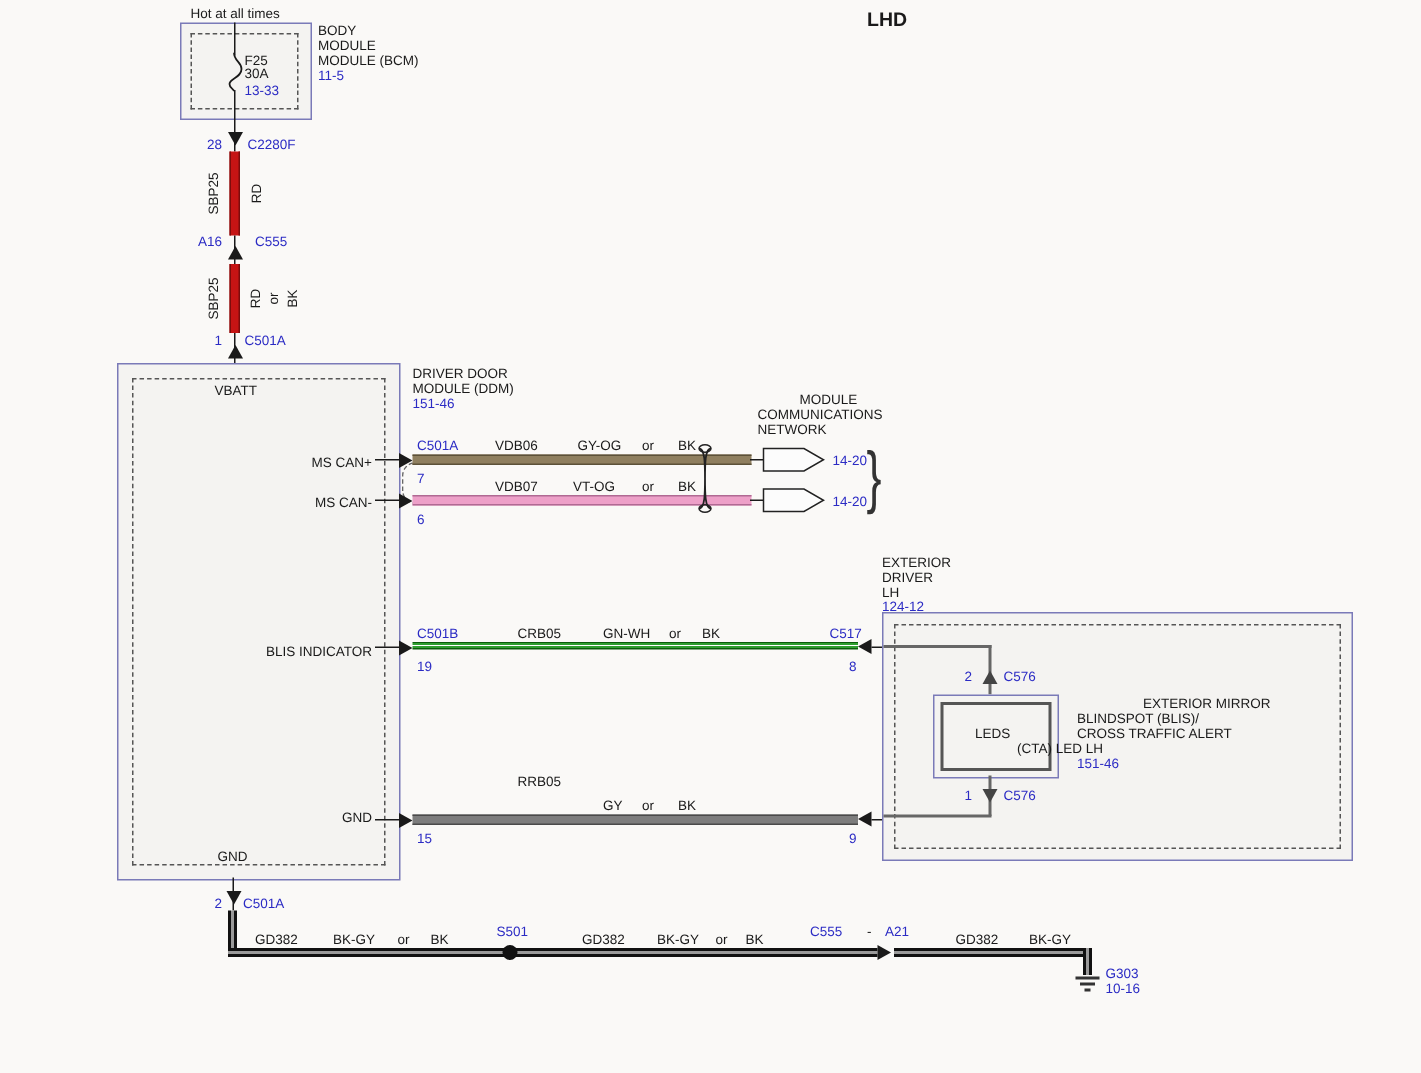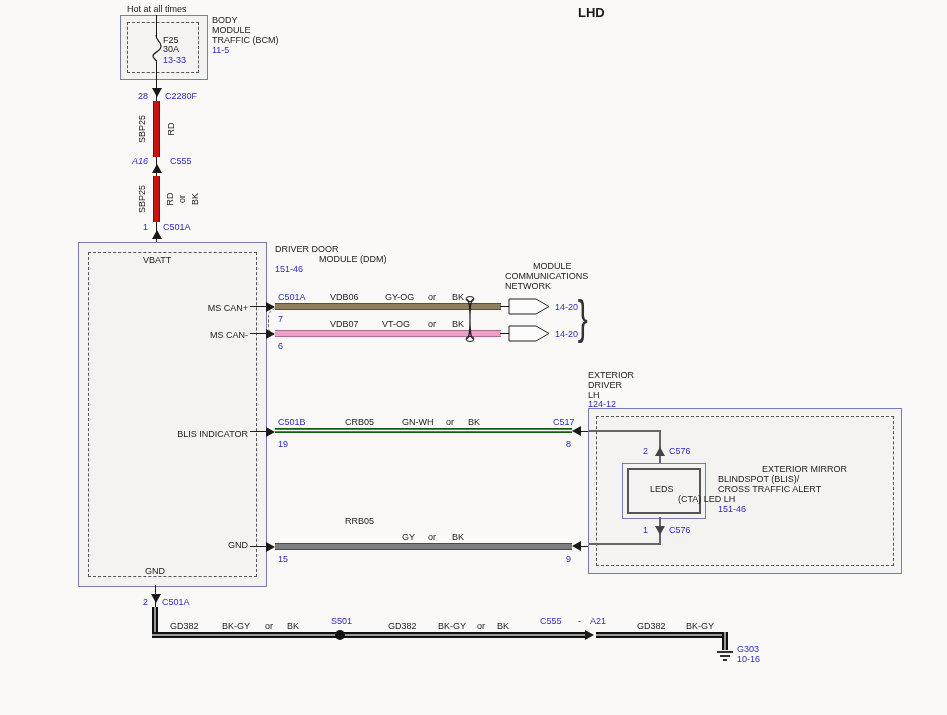--- a/index.html
+++ b/index.html
@@ -46,33 +46,33 @@
   <div class="vline" style="left:156px;top:15px;height:22px;"></div>
   <svg style="position:absolute;left:149px;top:35px;" width="16" height="26">
     <path d="M7,0 C7,6 12,6 12,11 C12,17 4,17 4,21 C4,24 7,24 7,26" stroke="#1a1a1a" stroke-width="1.2" fill="none"></path>
   </svg>
   <div class="vline" style="left:156px;top:60px;height:18px;"></div>
   <div class="lbl" style="left:163px;top:35px;">F25</div>
   <div class="lbl" style="left:163px;top:44px;">30A</div>
   <div class="lbl blue" style="left:163px;top:55px;">13-33</div>
   <div class="lbl" style="left:212px;top:15px;">BODY</div>
   <div class="lbl" style="left:212px;top:25px;">MODULE</div>
-  <div class="lbl" style="left:212px;top:35px;">TRAFFIC (BCM)</div>
+  <div class="lbl" style="left:212px;top:35px;">MODULE (BCM)</div>
   <div class="lbl blue" style="left:212px;top:45px;">11-5</div>
 
   <div class="vline" style="left:156px;top:78px;height:23px;"></div>
   <div class="arr arr-d" style="left:152px;top:88px;"></div>
   <div class="lbl blue rt" style="left:128px;top:91px;width:20px;">28</div>
   <div class="lbl blue" style="left:165px;top:91px;">C2280F</div>
 
   <div class="wire w-red" style="left:153px;top:101px;width:5px;height:56px;"></div>
   <div class="lbl rot" style="left:142px;top:129px;">SBP25</div>
   <div class="lbl rot" style="left:171px;top:129px;">RD</div>
 
-  <div class="lbl blue rt" style="left:122px;top:156px;width:26px;font-style:italic;">A16</div>
+  <div class="lbl blue rt" style="left:122px;top:156px;width:26px;">A16</div>
   <div class="lbl blue" style="left:170px;top:156px;">C555</div>
   <div class="vline" style="left:156px;top:157px;height:19px;"></div>
   <div class="arr arr-u" style="left:152px;top:164px;"></div>
 
   <div class="wire w-red" style="left:153px;top:176px;width:5px;height:46px;"></div>
   <div class="lbl rot" style="left:142px;top:199px;">SBP25</div>
   <div class="lbl rot" style="left:170px;top:199px;">RD</div>
   <div class="lbl rot" style="left:182px;top:199px;">or</div>
   <div class="lbl rot" style="left:195px;top:199px;">BK</div>
 
@@ -83,21 +83,21 @@
 
   <div class="box-solid" style="left:78px;top:242px;width:187px;height:343px;"></div>
   <div class="box-dashed" style="left:88px;top:252px;width:167px;height:323px;"></div>
   <div class="lbl" style="left:143px;top:255px;">VBATT</div>
   <div class="lbl rt" style="left:160px;top:303px;width:88px;">MS CAN+</div>
   <div class="lbl rt" style="left:160px;top:330px;width:88px;">MS CAN-</div>
   <div class="lbl rt" style="left:150px;top:429px;width:98px;">BLIS INDICATOR</div>
   <div class="lbl rt" style="left:160px;top:540px;width:88px;">GND</div>
   <div class="lbl" style="left:145px;top:566px;">GND</div>
   <div class="lbl" style="left:275px;top:244px;">DRIVER DOOR</div>
-  <div class="lbl" style="left:275px;top:254px;margin-left:44px;">MODULE (DDM)</div>
+  <div class="lbl" style="left:275px;top:254px;">MODULE (DDM)</div>
   <div class="lbl blue" style="left:275px;top:264px;">151-46</div>
 
   <div class="hline" style="left:250px;top:306px;width:16px;"></div>
   <div class="arr arr-r" style="left:266px;top:302px;"></div>
   <div class="dasharc" style="left:268px;top:308px;"></div>
   <div class="lbl blue" style="left:278px;top:292px;">C501A</div>
   <div class="lbl blue" style="left:278px;top:314px;">7</div>
   <div class="wire w-tan" style="left:275px;top:303px;width:226px;"></div>
   <div class="lbl" style="left:330px;top:292px;">VDB06</div>
   <div class="lbl" style="left:385px;top:292px;">GY-OG</div>

